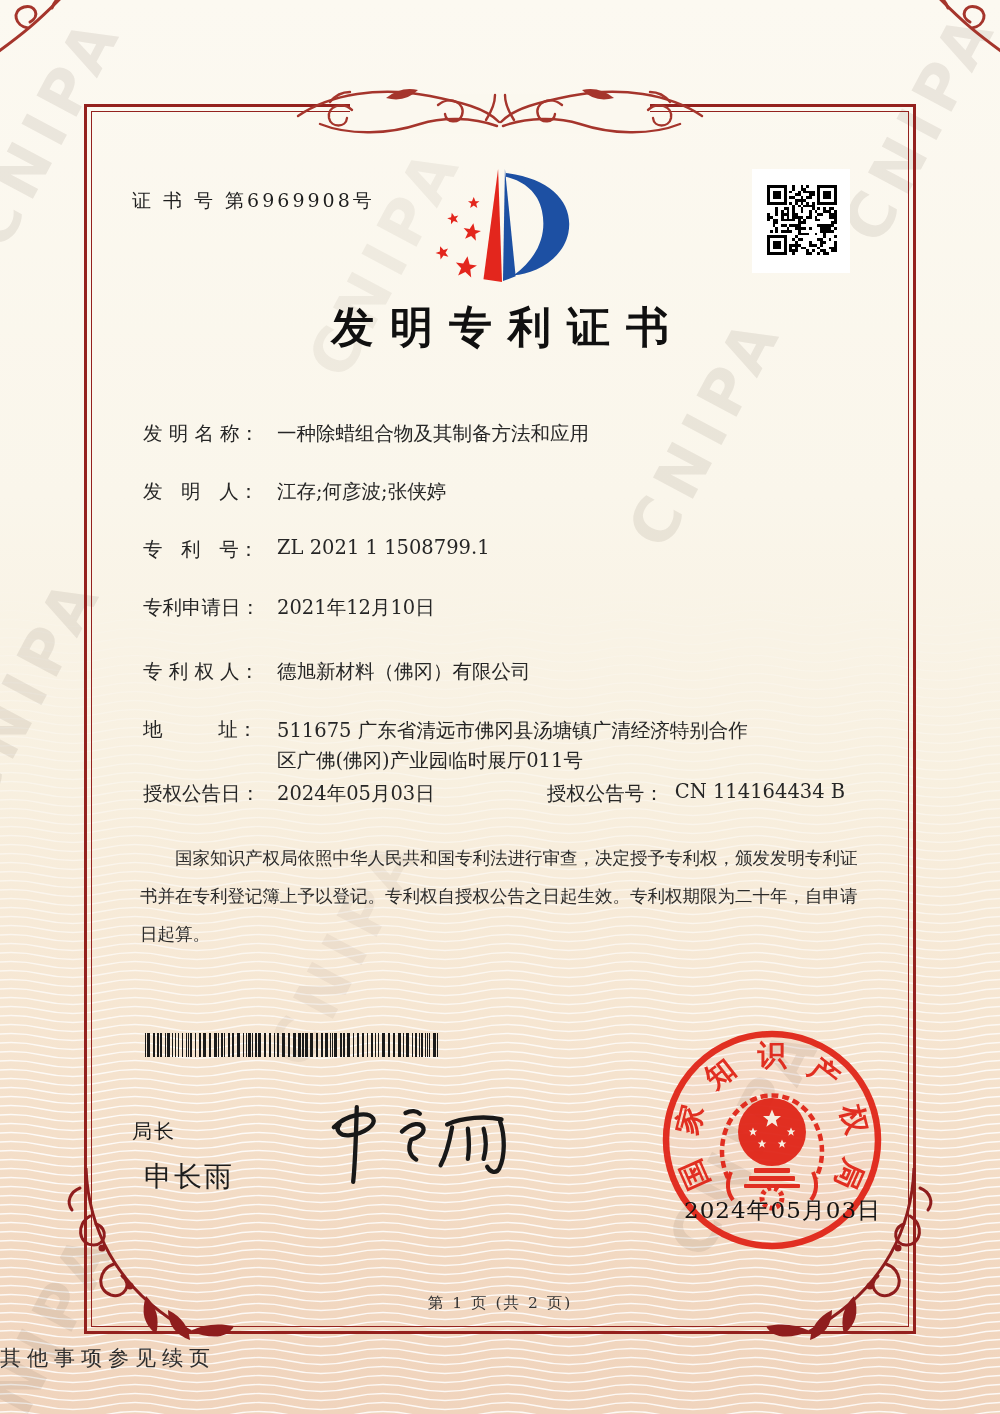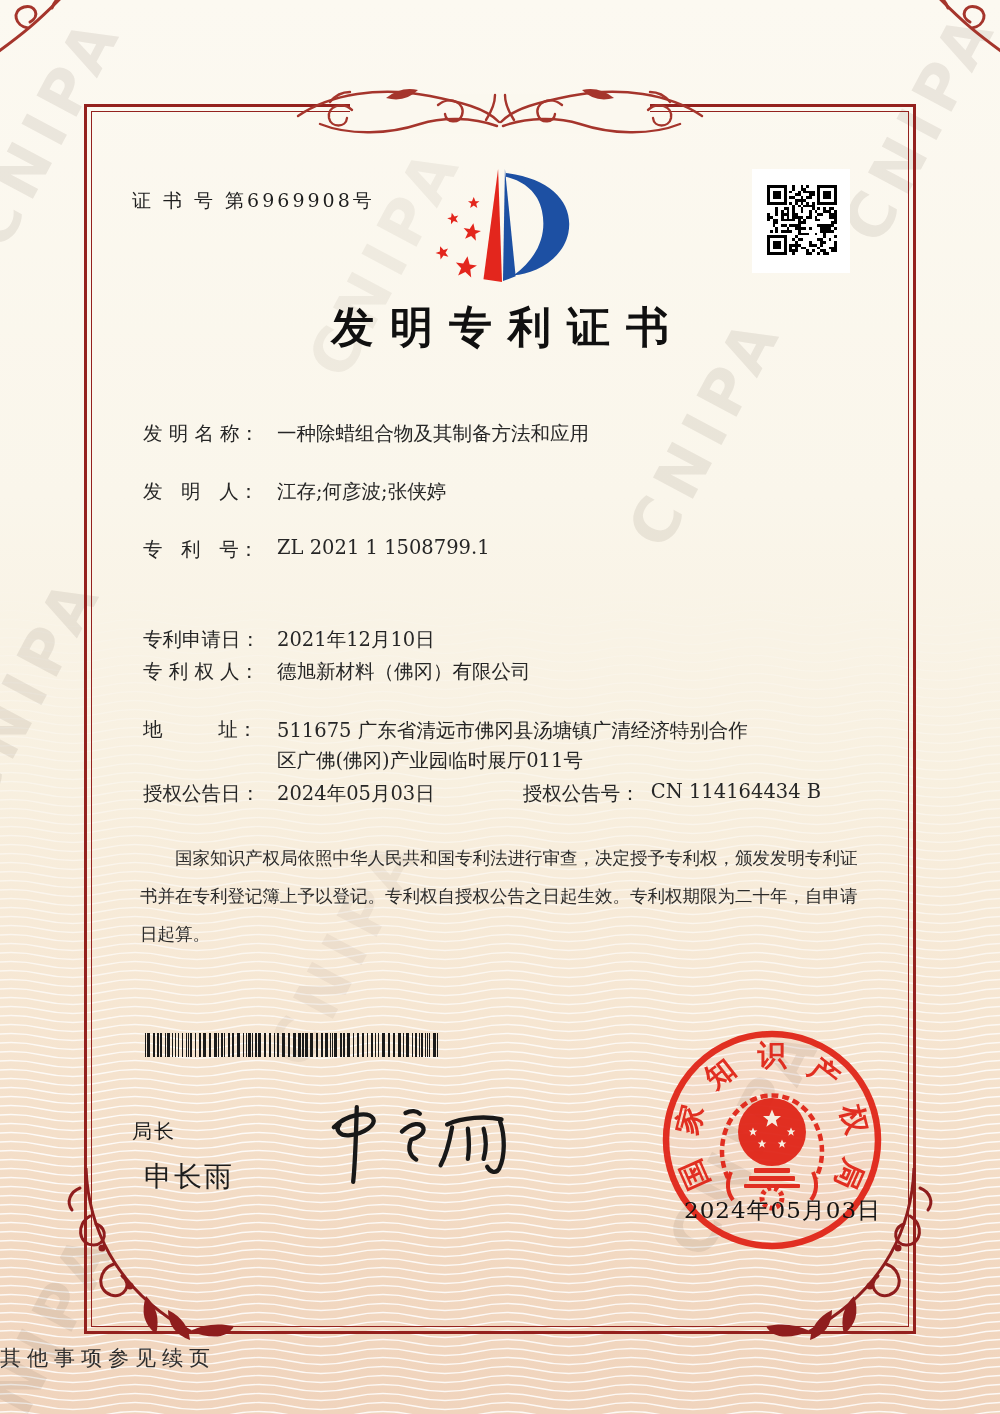--- a/index.html
+++ b/index.html
@@ -22,22 +22,22 @@
   .cert-no{position:absolute;left:132px;top:188px;font-size:19px;letter-spacing:3px;color:#1d1d1d;}
   .title{
     position:absolute;left:0;right:0;top:299px;text-align:center;
     font-size:43px;font-weight:700;letter-spacing:16px;color:#101010;text-indent:16px;
   }
   
   .frow{position:absolute;left:143px;font-size:19.5px;color:#262626;white-space:nowrap;}
   .flabel{display:inline-block;width:134px;white-space:pre;vertical-align:top;}
   .fval{vertical-align:top;}
   .addr-wrap{display:inline-block;vertical-align:top;white-space:normal;width:560px;line-height:30px;}
-  .r1{top:420px}.r2{top:478px}.r3{top:536px}.r4{top:626px}.r5{top:658px}.r6{top:716px}.r7{top:780px}
-  .flabel2{display:inline-block;width:128px;margin-left:88px;white-space:pre;}
+  .r1{top:420px}.r2{top:478px}.r3{top:536px}.r4{top:594px}.r5{top:658px}.r6{top:716px}.r7{top:780px}
+  .flabel2{display:inline-block;width:128px;margin-left:112px;white-space:pre;}
   
   .body-text{position:absolute;left:140px;top:840px;width:728px;font-size:17.5px;line-height:2.16;color:#2b2b2b;}
   .body-text p{margin:0 0 4px 0;text-indent:2em;}
   
   .barcode{position:absolute;left:145px;top:1033px;}
   
   .sig-title{position:absolute;left:132px;top:1118px;font-size:20px;font-family:"DejaVu Sans","Liberation Sans",sans-serif;color:#1c1c1c;letter-spacing:2px;}
   .sig-name{position:absolute;left:144px;top:1158px;font-size:28px;font-family:"DejaVu Sans","Liberation Sans",sans-serif;color:#1c1c1c;letter-spacing:2px;}
   .sig-svg{position:absolute;left:298px;top:1082px;}
   
@@ -697,15 +697,16 @@
         <rect x="97" y="156" width="46" height="5" rx="1"></rect>
         <rect x="92" y="164" width="56" height="4" rx="1"></rect>
       </g>
       <circle cx="120" cy="178" r="10" stroke-width="5" stroke-dasharray="4 3"></circle>
       <path d="M79,152 q-7,16 2,28" stroke-width="4"></path>
       <path d="M161,152 q7,16 -2,28" stroke-width="4"></path>
     </g>
   </svg>
   <div class="seal-date">2024年05月03日</div>
 
+  <div class="page-no">第 1 页 (共 2 页)</div>
   <div class="footer-note">其他事项参见续页</div>
 
 </div>
 
 </body></html>

